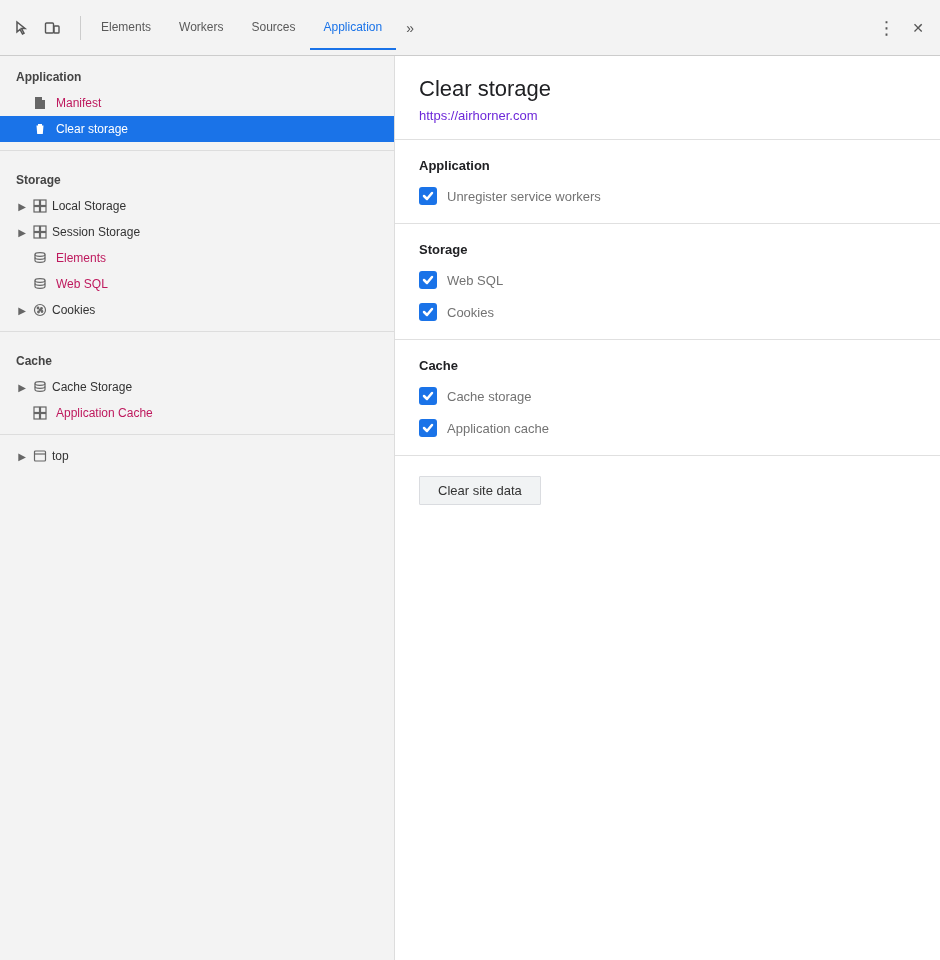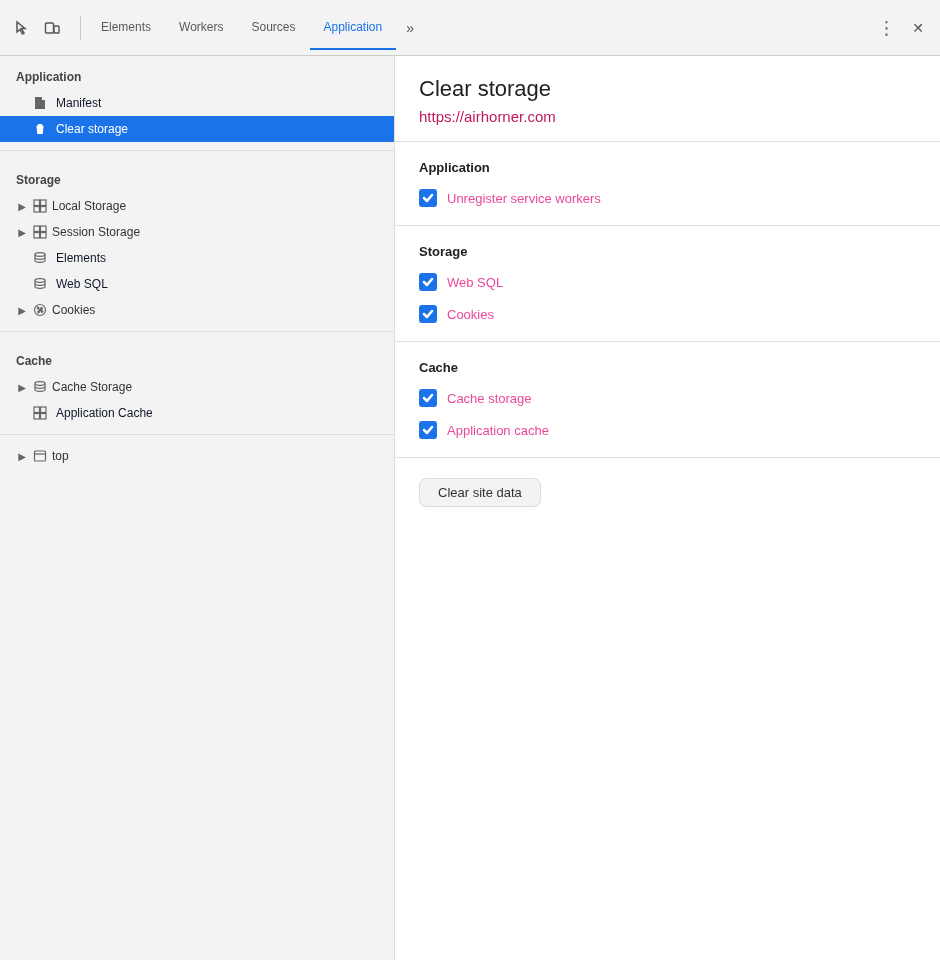--- a/index.html
+++ b/index.html
@@ -108,21 +108,21 @@
       color: #444;
       padding: 14px 16px 6px 16px;
       text-transform: none;
       font-size: 12px;
     }
     .sidebar-item {
       display: flex;
       align-items: center;
       padding: 5px 16px 5px 32px;
       cursor: pointer;
-      color: #0f172a;
+      color: #be185d;
       gap: 8px;
       font-size: 12px;
       border-radius: 0;
     }
     .sidebar-item.active {
       background: #1a73e8;
       color: #fff;
     }
     .sidebar-item.active .sidebar-icon { color: #fff; }
     .sidebar-item-with-arrow {
@@ -169,40 +169,40 @@
       padding: 20px 24px 16px 24px;
       border-bottom: 1px solid #e0e0e0;
     }
     .content-title {
       font-size: 22px;
       font-weight: 400;
       color: #202124;
       margin-bottom: 6px;
     }
     .content-url {
-      font-size: 15px;
-      color: #be185d;
+      font-size: 13px;
+      color: #6d28d9;
     }
     .content-section {
       padding: 18px 24px;
       border-bottom: 1px solid #e0e0e0;
     }
     .content-section-title {
       font-size: 13px;
       font-weight: 700;
       color: #202124;
       margin-bottom: 14px;
     }
     .checkbox-row {
       display: flex;
       align-items: center;
       gap: 10px;
       margin-bottom: 14px;
       font-size: 13px;
-      color: #ec4899;
+      color: #737373;
     }
     .checkbox-row:last-child { margin-bottom: 0; }
     .checkbox {
       width: 18px;
       height: 18px;
       background: #1a73e8;
       border-radius: 3px;
       display: flex;
       align-items: center;
       justify-content: center;
@@ -218,21 +218,21 @@
       stroke-linecap: round;
       stroke-linejoin: round;
     }
     .clear-btn-section {
       padding: 20px 24px;
     }
     .clear-btn {
       padding: 6px 18px;
       background: #f1f3f4;
       border: 1px solid #dadce0;
-      border-radius: 7px;
+      border-radius: 1px;
       font-size: 13px;
       color: #333;
       cursor: pointer;
       font-family: inherit;
     }
   </style>
 </head>
 <body>
 
 <div class="toolbar">

